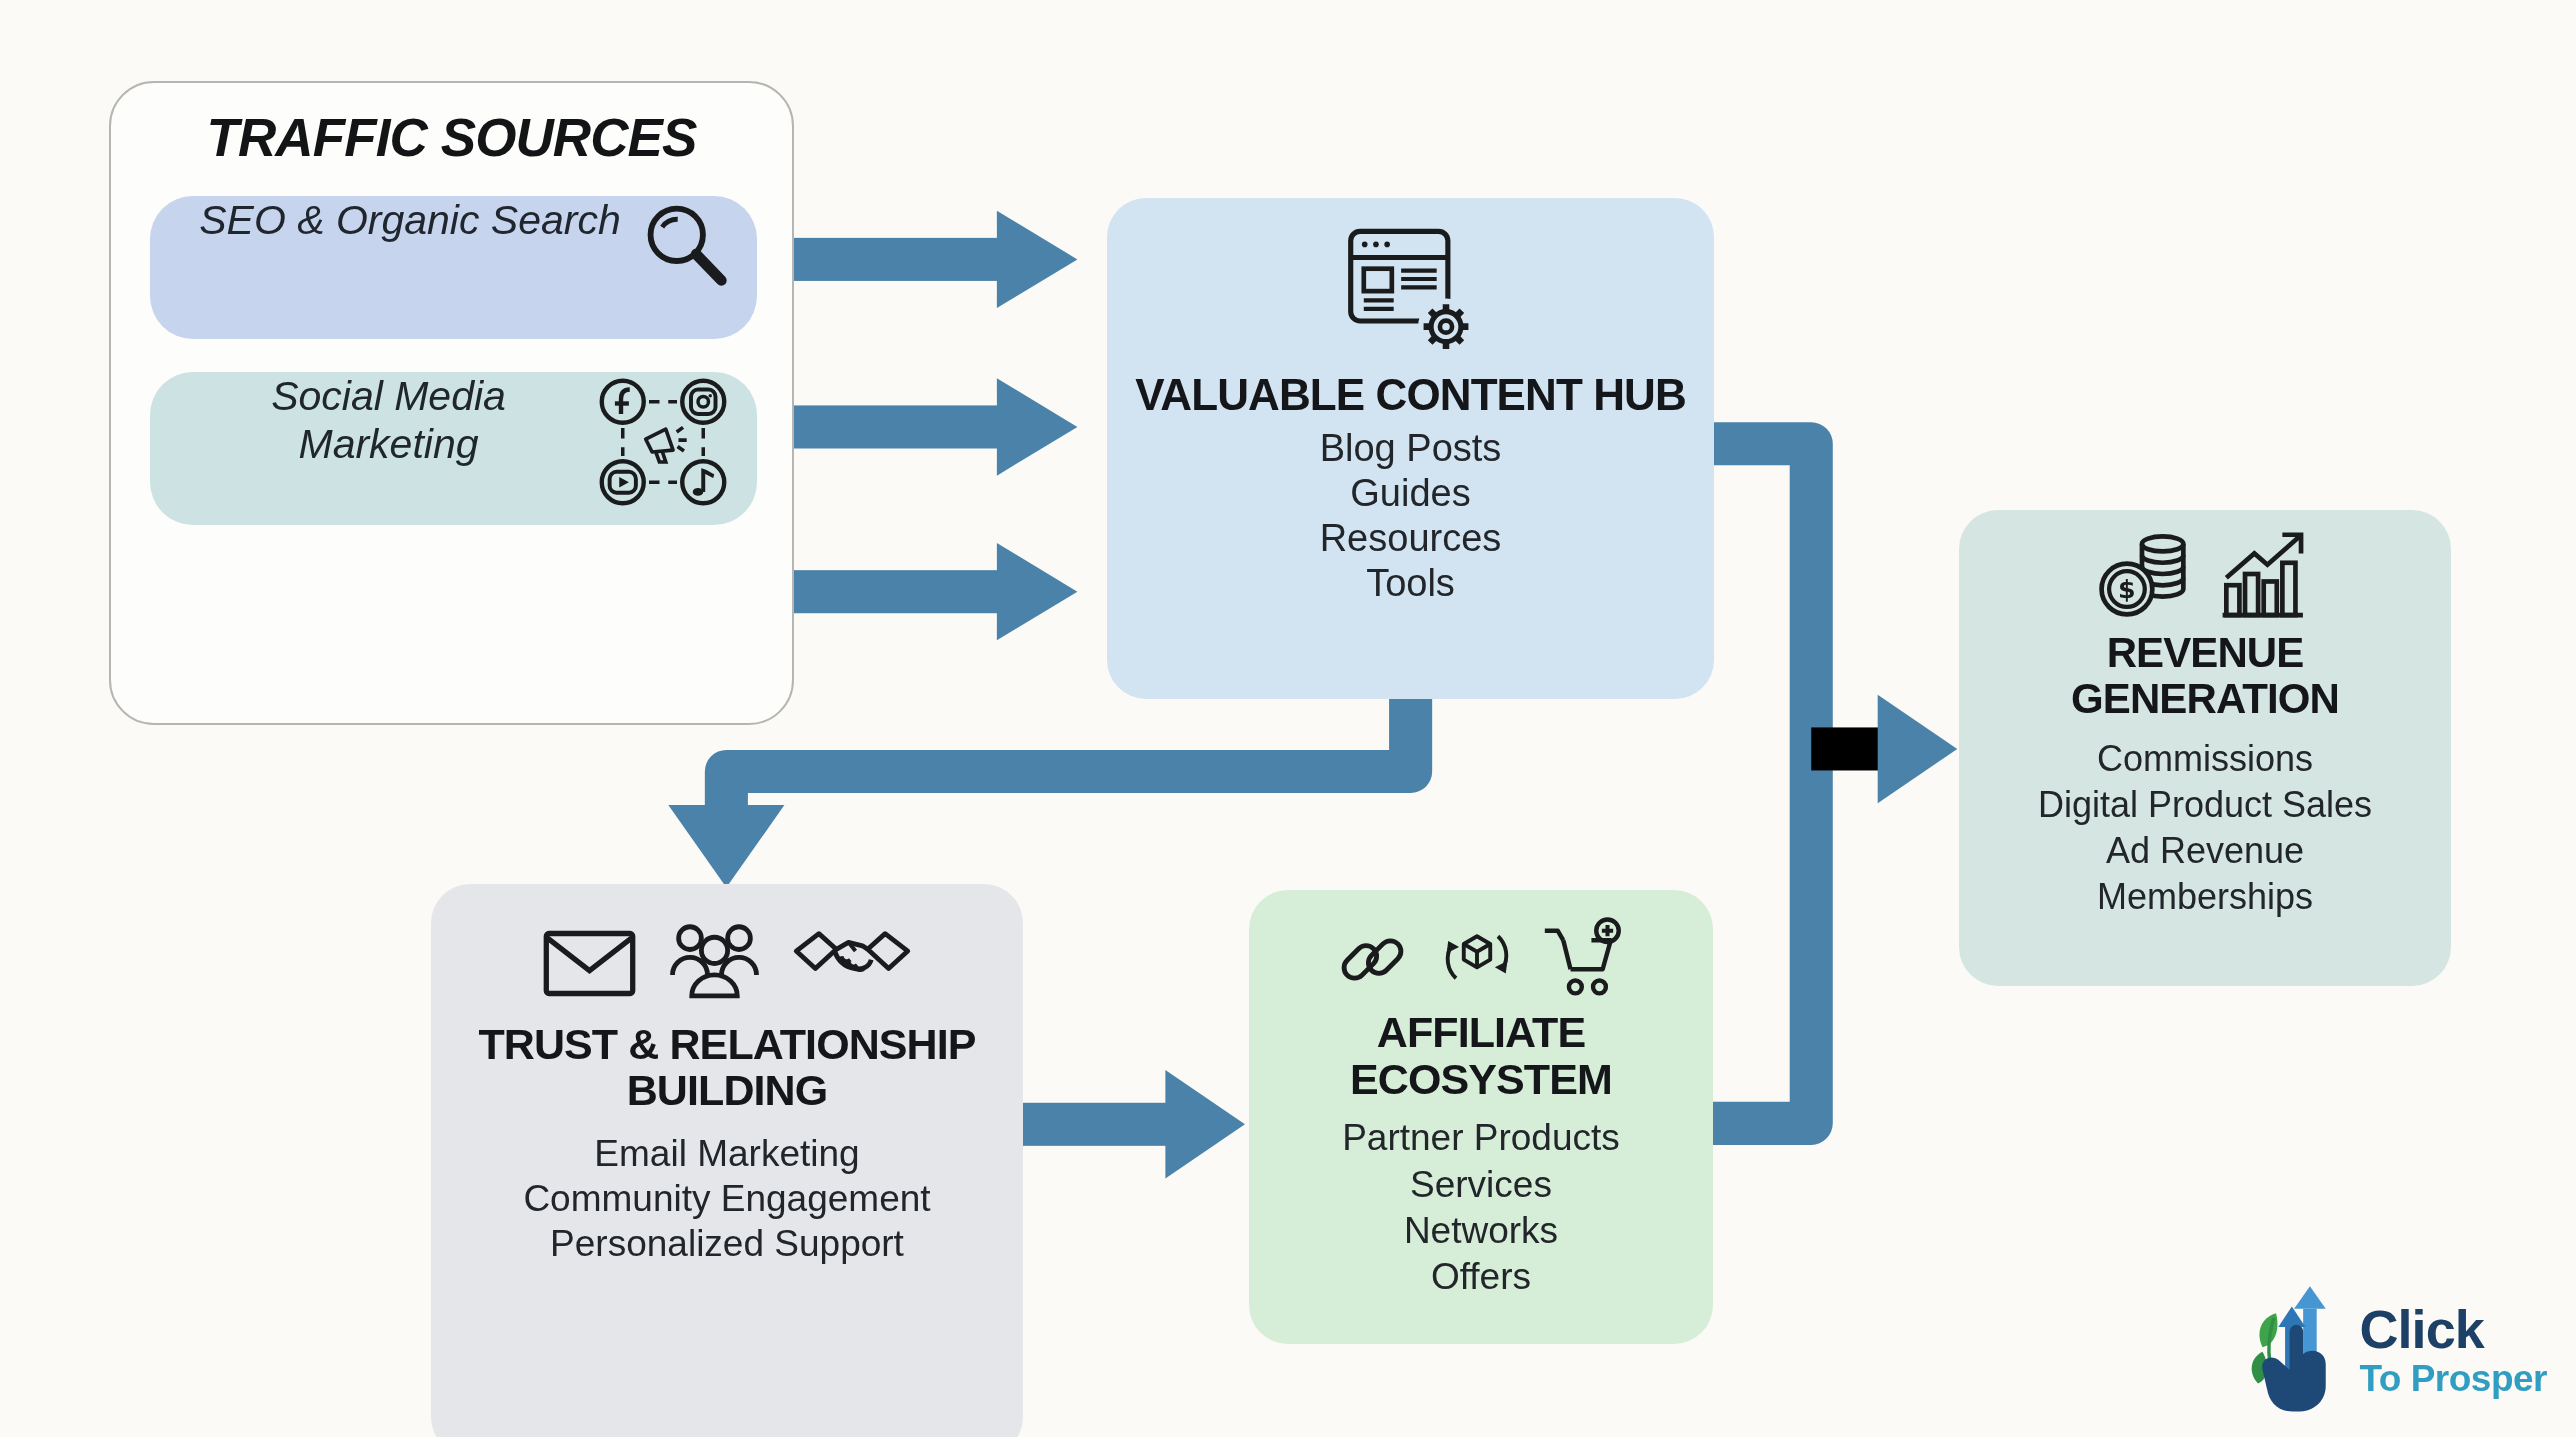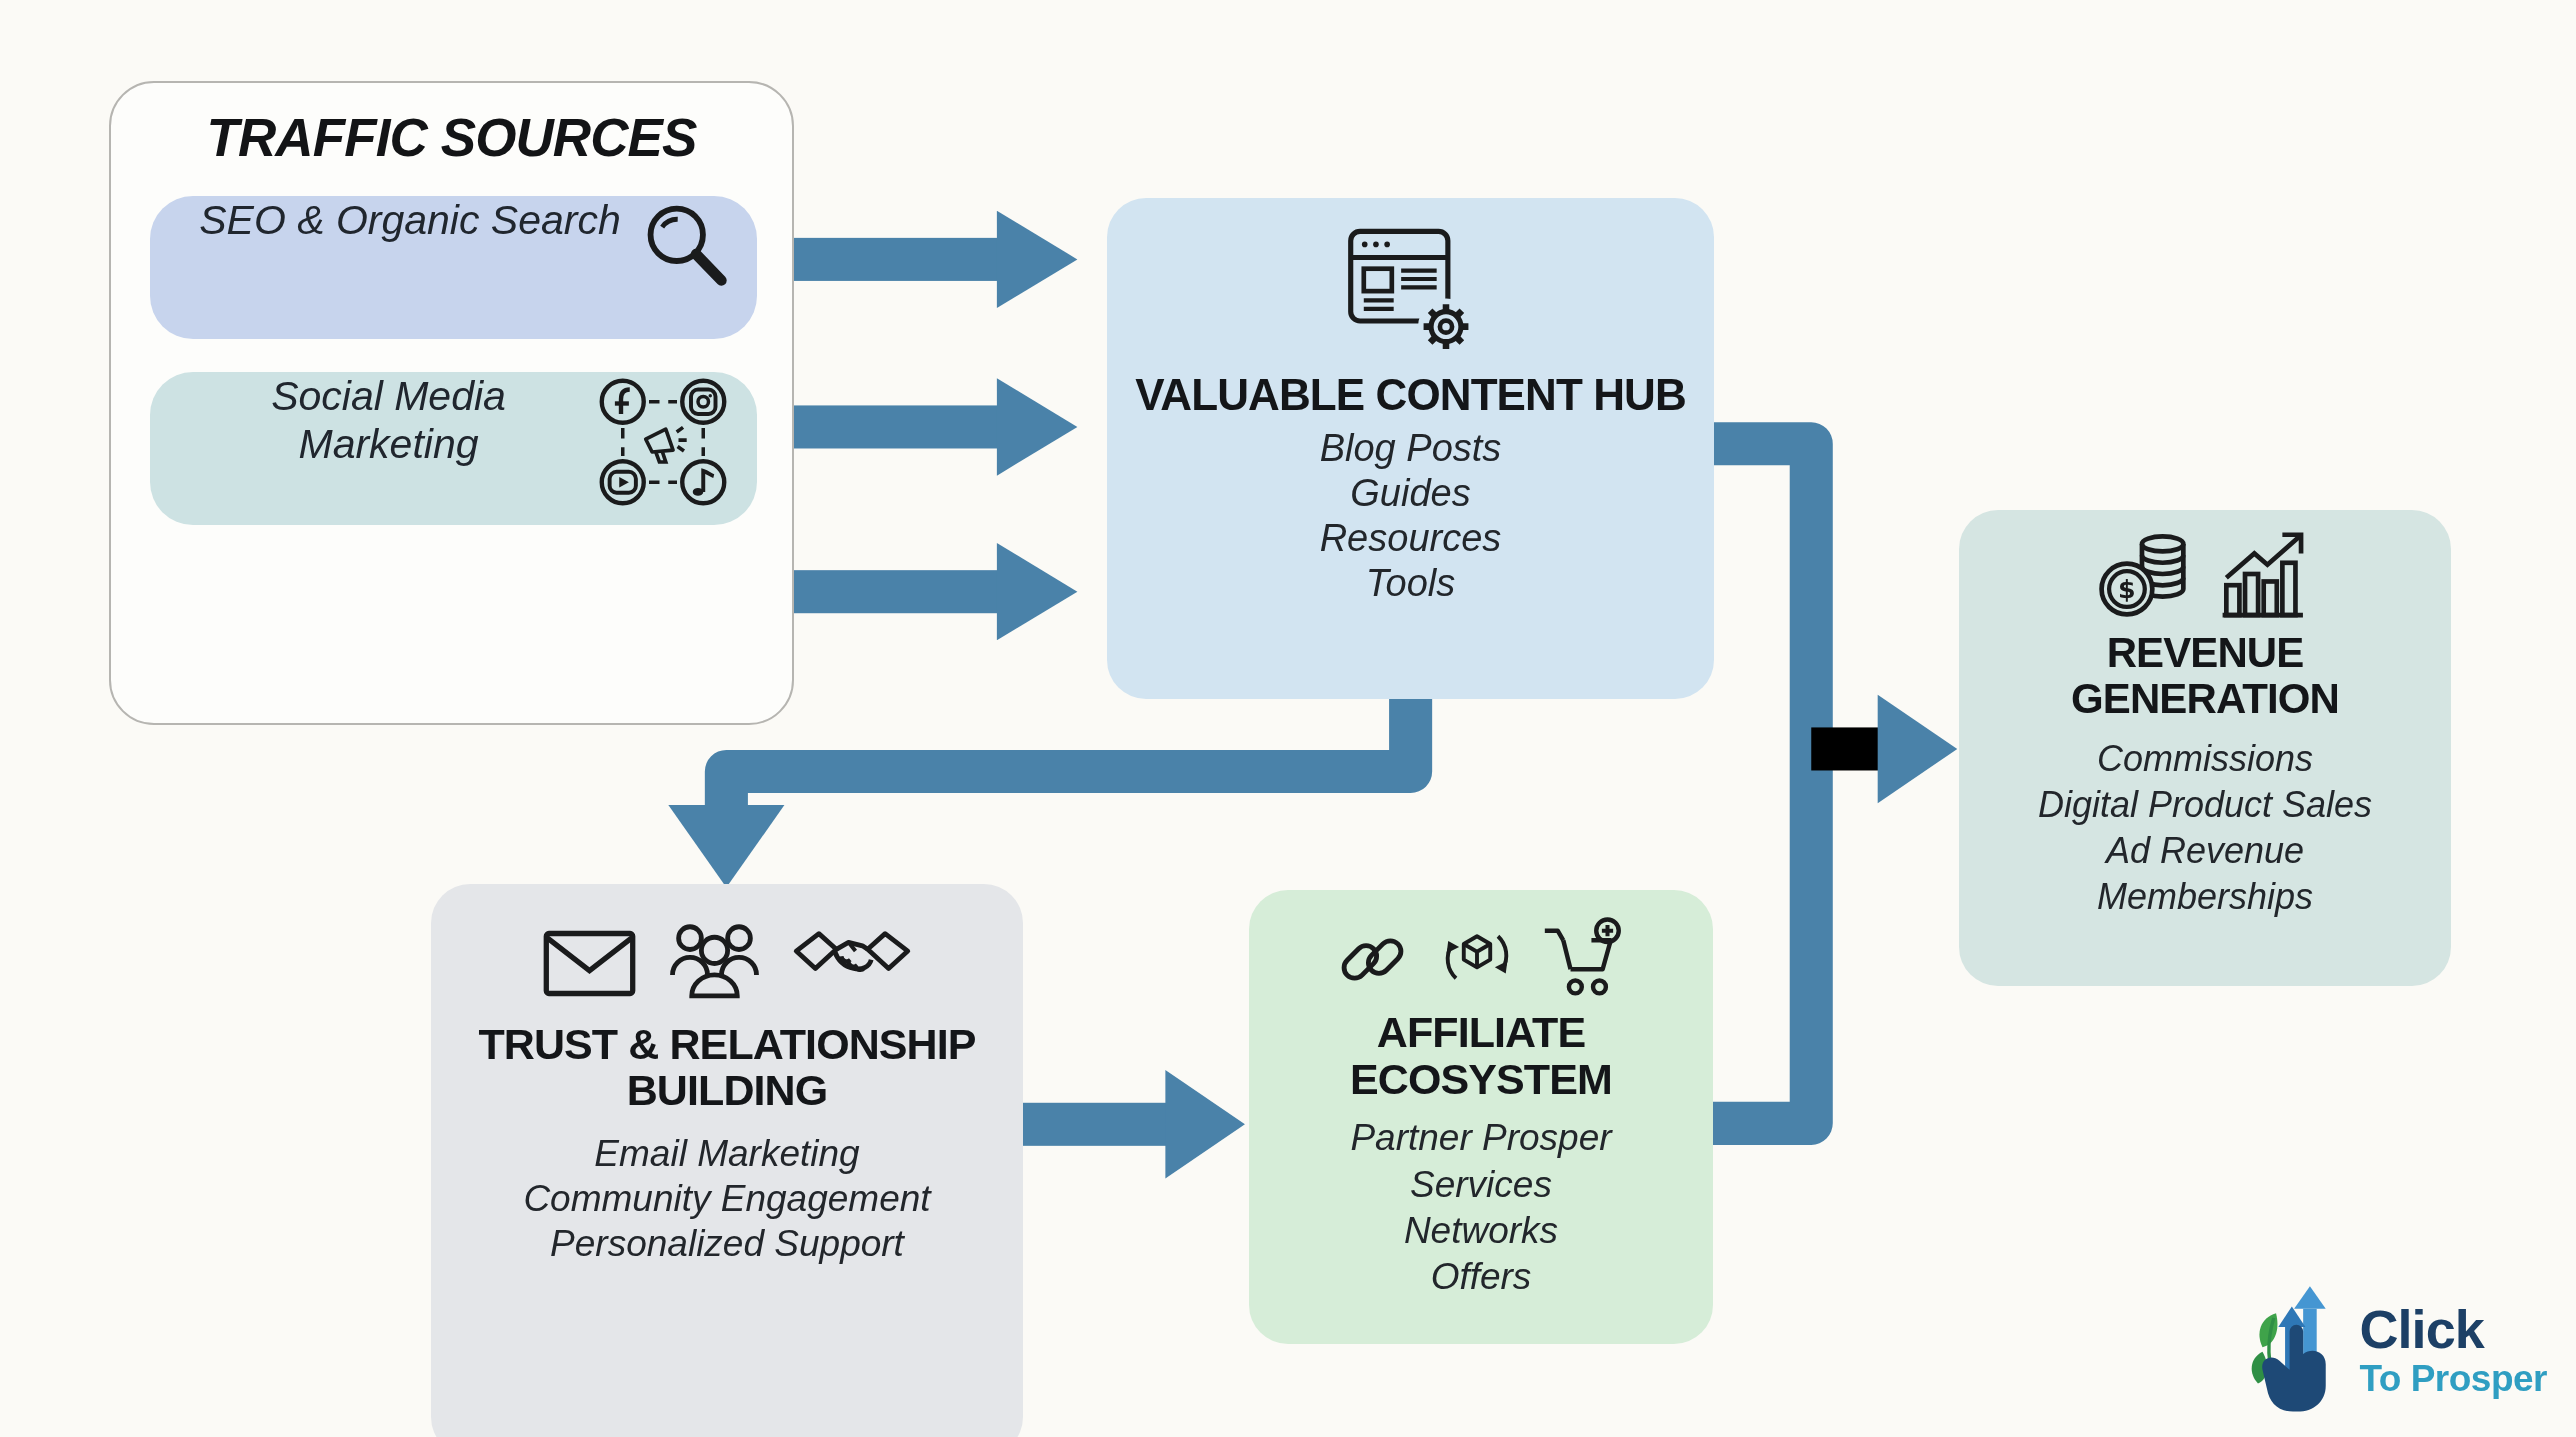--- a/index.html
+++ b/index.html
@@ -6,21 +6,21 @@
   body{
     width:2576px;height:1438px;overflow:hidden;
     background:#fbfaf6;
     font-family:"Liberation Sans","DejaVu Sans",sans-serif;
     color:#1e2228;
   }
   #stage{position:relative;width:2576px;height:1438px;}
   #connectors{position:absolute;left:0;top:0;z-index:1;}
   .box{position:absolute;z-index:2;border-radius:39px;text-align:center;box-sizing:border-box;}
   .box-title{font-weight:bold;color:#141619;letter-spacing:-0.9px;line-height:1.08;}
-  .box-list{color:#22262b;font-style:italic;}
+  .box-list{color:#22262b;}
   .box-list div{white-space:nowrap;}
   
   #traffic-container{
     position:absolute;left:109px;top:81px;width:685px;height:644px;z-index:2;
     background:#fdfdfb;border:2.8px solid #b6b5b1;border-radius:45px;box-sizing:border-box;font-style:italic;
   }
   #traffic-title{
     margin-top:24px;text-align:center;font-size:53px;font-weight:bold;
     letter-spacing:-0.9px;color:#131416;
   }
@@ -274,21 +274,21 @@
           <path d="M29 30 l9 36"></path>
           <circle cx="44" cy="88" r="8"></circle>
           <circle cx="74" cy="88" r="8"></circle>
           <circle cx="84" cy="18" r="14"></circle>
           <path d="M84 11 V25 M77 18 H91" stroke-width="5"></path>
         </svg>
       </span>
     </div>
     <div class="box-title">AFFILIATE ECOSYSTEM</div>
     <div class="box-list">
-      <div>Partner Prosper</div>
+      <div>Partner Products</div>
       <div>Services</div>
       <div>Networks</div>
       <div>Offers</div>
     </div>
   </div>
 
   <div id="logo">
     <span>
       <svg width="105" height="131" viewBox="0 0 90 116" fill="none">
         <path d="M26 26 C12 30 8 44 14 56 C24 54 30 42 26 26 Z" fill="#3fa34a"></path>

